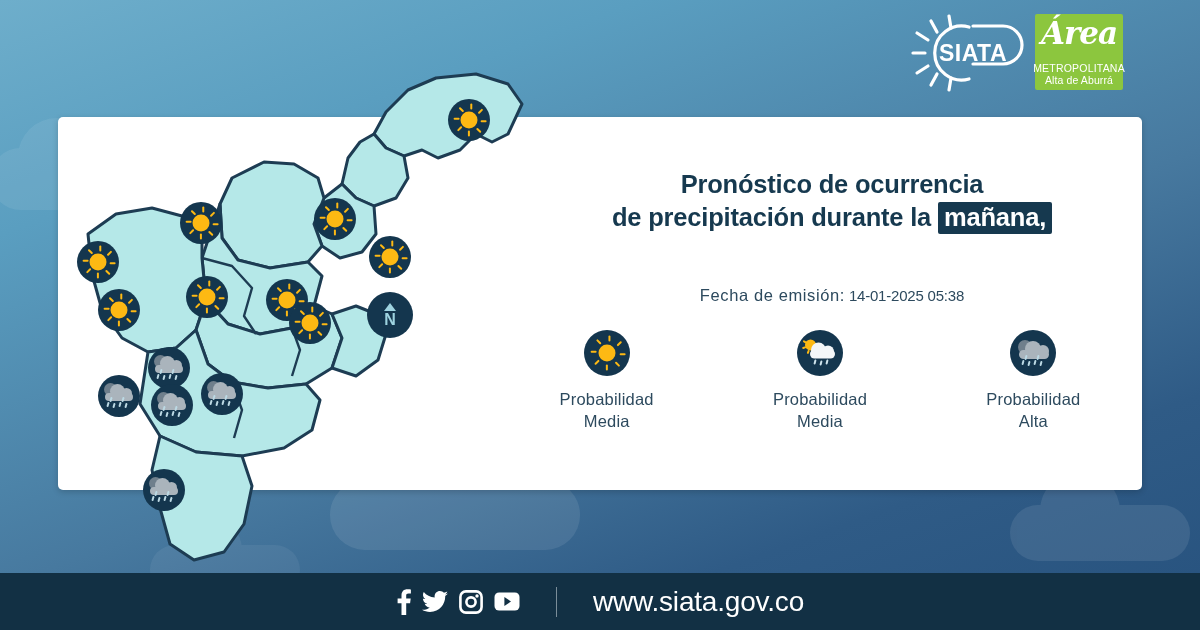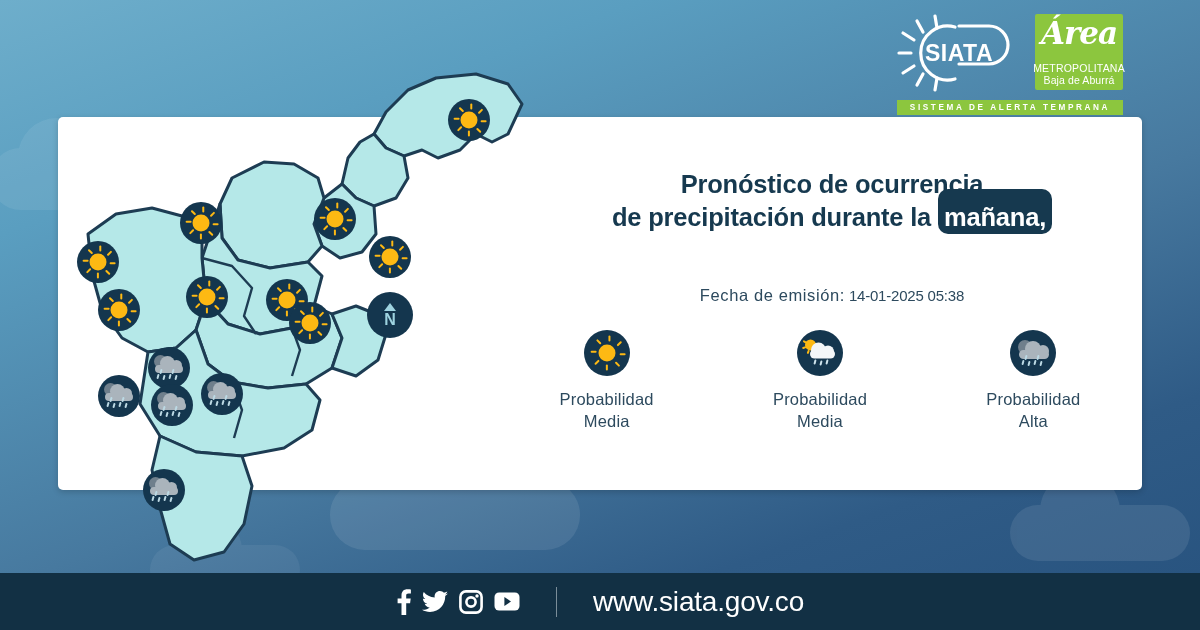--- a/index.html
+++ b/index.html
@@ -31,21 +31,21 @@
 
   
   .card{
     position:absolute;left:58px;top:117px;width:1084px;height:373px;
     background:#ffffff;border-radius:5px;
     box-shadow:0 2px 6px rgba(0,0,0,.18);
   }
 
   
   .logos{position:absolute;left:893px;top:12px;width:232px;height:98px;}
-  .siata-logo{position:absolute;left:0;top:2px;width:132px;height:78px;}
+  .siata-logo{position:absolute;left:14px;top:2px;width:132px;height:78px;}
   .am-logo{
     position:absolute;left:142px;top:2px;width:88px;height:76px;
     background:#8CC63E;border-radius:2px;
     display:flex;flex-direction:column;align-items:center;justify-content:flex-end;
     padding-bottom:4px;box-sizing:border-box;
   }
   .am-script{
     position:absolute;left:0;right:0;top:4px;
     text-align:center;color:#fff;
     font-family:"DejaVu Serif", serif;font-style:italic;font-weight:bold;
@@ -101,21 +101,21 @@
   .compass .n{color:#9ed3e0;font-size:16px;font-weight:bold;line-height:15px;}
 
   
   .headline{
     position:absolute;left:524px;top:168px;width:616px;
     text-align:center;color:#16394f;
     font-size:25.5px;font-weight:bold;line-height:33px;
     letter-spacing:-.2px;
   }
   .hl-line{display:block;}
-  .hl-hi{background:#16394f;color:#ffffff;padding:14px 6px 3px 6px;border-radius:10px;}
+  .hl-hi{background:#16394f;color:#ffffff;padding:1px 6px 3px 6px;border-radius:2px;}
   .fecha{
     position:absolute;left:524px;top:286px;width:616px;text-align:center;
     color:#2d4a5e;font-size:16.5px;
   }
   .fecha .lbl{letter-spacing:.6px;}
   .fecha .val{font-size:15px;letter-spacing:-.2px;margin-left:4px;}
 
   
   .legend{position:absolute;left:500px;top:330px;width:640px;display:flex;}
   .leg-item{flex:1;display:flex;flex-direction:column;align-items:center;}
@@ -171,24 +171,23 @@
           <path d="M62 13 A27 27 0 1 0 62 65"></path>
           <path d="M66 12 h30 a19 19 0 0 1 0 38 h-30"></path>
         </g>
         <text x="66" y="47" text-anchor="middle" fill="#ffffff" font-family="Liberation Sans, sans-serif" font-size="23" font-weight="bold" letter-spacing="0.5">SIATA</text>
       </svg>
     </div>
 
     <div class="am-logo">
       <div class="am-script">Área</div>
       <div class="am-l1">METROPOLITANA</div>
-      <div class="am-l2">Baja de Aburrá</div>
-    </div>
-
-    <div class="tagline">SISTEMA DE ALERTA TEMPRANA</div>
+      <div class="am-l2">Alta de Aburrá</div>
+    </div>
+
   </div>
 
   <div class="map">
     <svg viewBox="0 0 470 530" aria-hidden="true">
       <g fill="#b5e8e8" stroke="#1d3c53" stroke-width="3" stroke-linejoin="round">
 
         <path d="M352 52 L380 40 L420 36 L452 46 L466 66 L452 96 L436 104 L420 96 L404 112 L382 120 L366 112 L348 118 L330 110 L318 96 L330 74 Z"></path>
 
         <path d="M318 96 L330 110 L348 118 L352 140 L340 160 L318 168 L300 160 L286 146 L292 120 L304 104 Z"></path>
 

